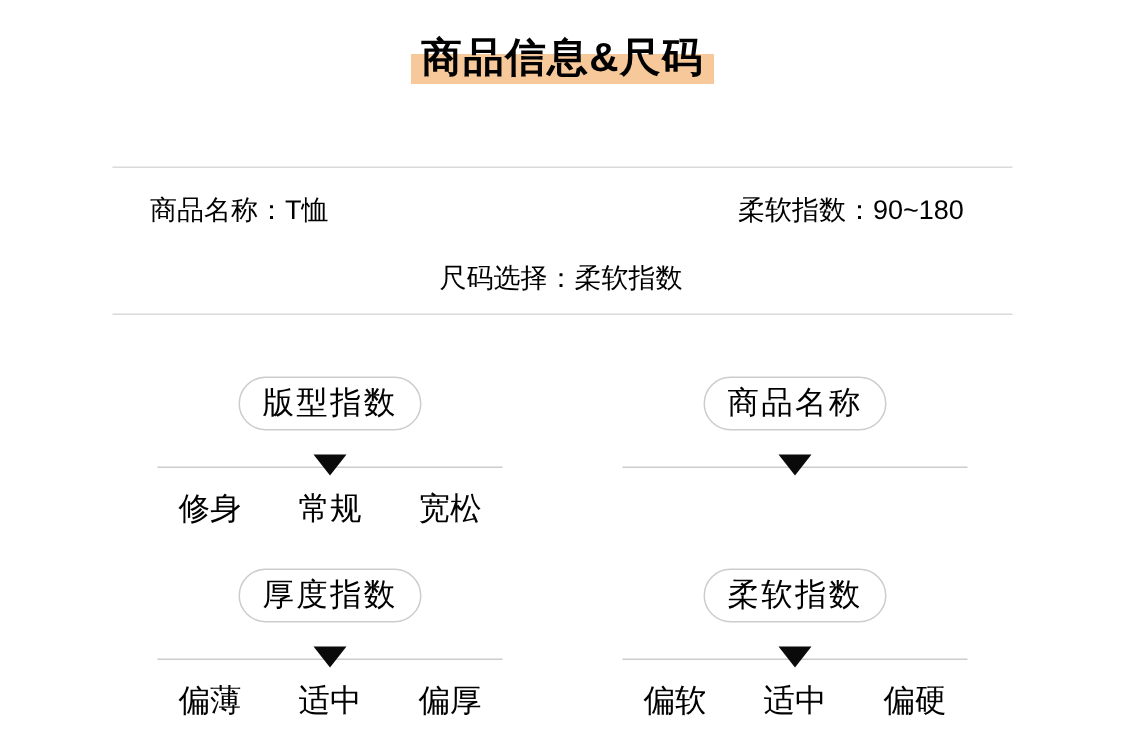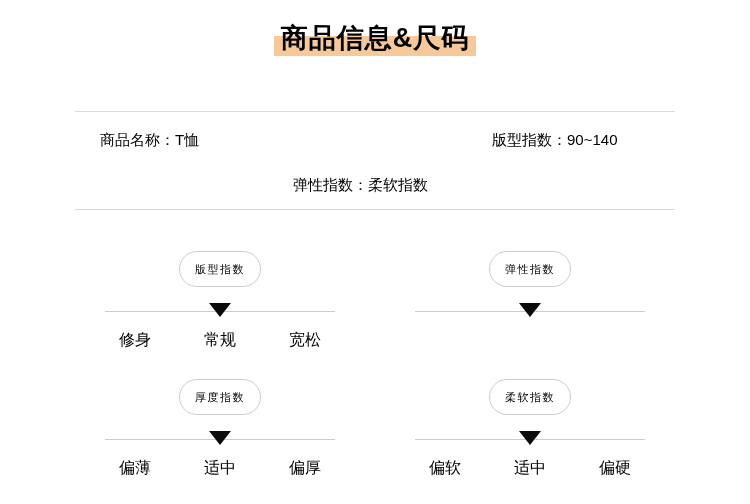--- a/index.html
+++ b/index.html
@@ -55,21 +55,21 @@
     height: 1px;
     background: #dadada;
   }
   .rule-top { top: 111px; }
   .rule-bottom { top: 209px; }
 
   .info-item {
     position: absolute;
     height: 20px;
     line-height: 20px;
-    font-size: 15px;
+    font-size: 18px;
     white-space: nowrap;
   }
   .info-item .lbl, .info-item .val { display: inline; }
   .f-name   { top: 130px; left: 100px; }
   .f-season { top: 130px; left: 310px; }
   .f-size   { top: 130px; left: 492px; }
   .f-color  { top: 175px; left: 293px; }
 
   
   .index-group {
@@ -84,21 +84,21 @@
 
   .pill-row {
     position: absolute;
     top: 0;
     left: 0;
     right: 0;
     text-align: center;
   }
   .pill {
     display: inline-block;
-    font-size: 11px;
+    font-size: 21px;
     line-height: 20px;
     padding: 7px 15px;
     border: 1px solid #ccc;
     border-radius: 19px;
     letter-spacing: 1.5px;
     background: #fff;
   }
   .axis {
     position: absolute;
     top: 60px;
@@ -120,21 +120,21 @@
   }
   .option-row {
     position: absolute;
     top: 79px;
     left: 0;
     right: 0;
     display: flex;
     justify-content: space-between;
     padding: 0 14px;
     box-sizing: border-box;
-    font-size: 16px;
+    font-size: 21px;
     line-height: 20px;
   }
 </style>
 </head>
 <body>
 
 <div class="page">
 
   <div class="header">
     <div class="title-wrap">
@@ -143,43 +143,43 @@
     </div>
   </div>
 
   <div class="rule rule-top"></div>
   <div class="rule rule-bottom"></div>
 
   <div class="info-item f-name">
     <span class="lbl">商品名称：</span><span class="val">T恤</span>
   </div>
   <div class="info-item f-size">
-    <span class="lbl">版型指数：</span><span class="val">90~140</span>
+    <span class="lbl">柔软指数：</span><span class="val">90~180</span>
   </div>
   <div class="info-item f-color">
-    <span class="lbl">弹性指数：</span><span class="val">柔软指数</span>
+    <span class="lbl">尺码选择：</span><span class="val">柔软指数</span>
   </div>
 
   <div class="index-group g1">
     <div class="pill-row">
       <span class="pill">版型指数</span>
     </div>
     <div class="axis">
       <span class="arrow-down"></span>
     </div>
     <div class="option-row">
       <span>修身</span>
       <span>常规</span>
       <span>宽松</span>
     </div>
   </div>
 
   <div class="index-group g2">
     <div class="pill-row">
-      <span class="pill">弹性指数</span>
+      <span class="pill">商品名称</span>
     </div>
     <div class="axis">
       <span class="arrow-down"></span>
     </div>
   </div>
 
   <div class="index-group g3">
     <div class="pill-row">
       <span class="pill">厚度指数</span>
     </div>

